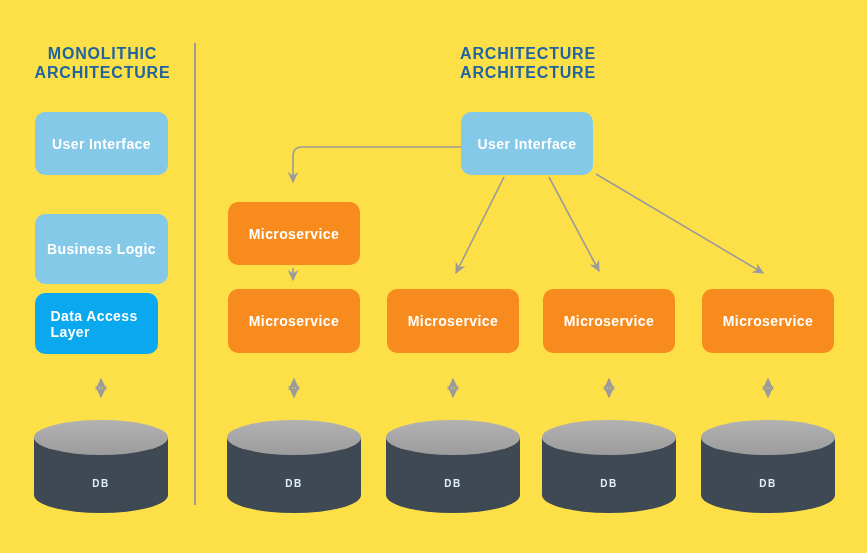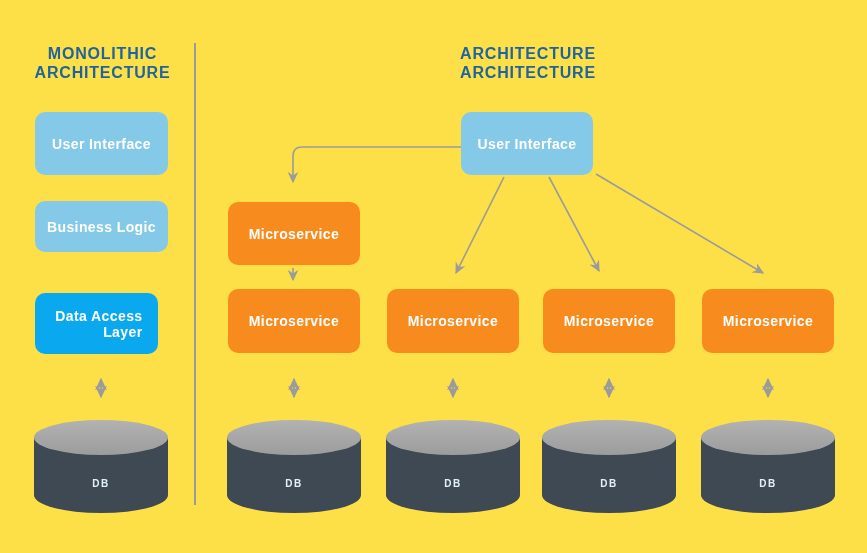--- a/index.html
+++ b/index.html
@@ -7,21 +7,21 @@
     position:relative; width:867px; height:553px; background:#fde047;
     font-family:"Liberation Sans", sans-serif; overflow:hidden;
   }
   .title {
     position:absolute; text-align:center; color:#1f639f;
     font-size:16px; line-height:19px; font-weight:800; letter-spacing:0.8px;
   }
   .box {
     position:absolute; border-radius:10px; display:flex; align-items:center;
     justify-content:center; color:#ffffff; font-size:14px; font-weight:600;
-    letter-spacing:0.4px; text-align:right;
+    letter-spacing:0.4px; text-align:left;
   }
   .blue   { background:#85c9e8; }
   .cyan   { background:#0aa9ef; }
   .orange { background:#f88b1e; }
   .wrap-narrow span { display:inline-block; max-width:92px; }
   .divider { position:absolute; left:194px; top:43px; width:2px; height:462px; background:#9b9b9b; }
   .connectors { position:absolute; left:0; top:0; width:867px; height:553px; }
   .cyl { position:absolute; width:134px; height:93px; }
   .cyl-top {
     position:absolute; left:0; right:0; top:0; height:35px; border-radius:50%;
@@ -65,21 +65,21 @@
 
   <div class="title" style="left:20px; top:44px; width:165px;">
     <div>MONOLITHIC</div>
     <div>ARCHITECTURE</div>
   </div>
 
   <div class="box blue" style="left:35px; top:112px; width:133px; height:63px;">
     <span>User Interface</span>
   </div>
 
-  <div class="box blue" style="left:35px; top:201px; width:133px; height:51px;">
+  <div class="box blue" style="left:35px; top:214px; width:133px; height:70px;">
     <span>Business Logic</span>
   </div>
 
   <div class="box cyan wrap-narrow" style="left:35px; top:293px; width:123px; height:61px;">
     <span>Data Access Layer</span>
   </div>
 
   <div class="cyl" style="left:34px; top:420px;">
     <div class="cyl-top"></div>
     <div class="cyl-body">

